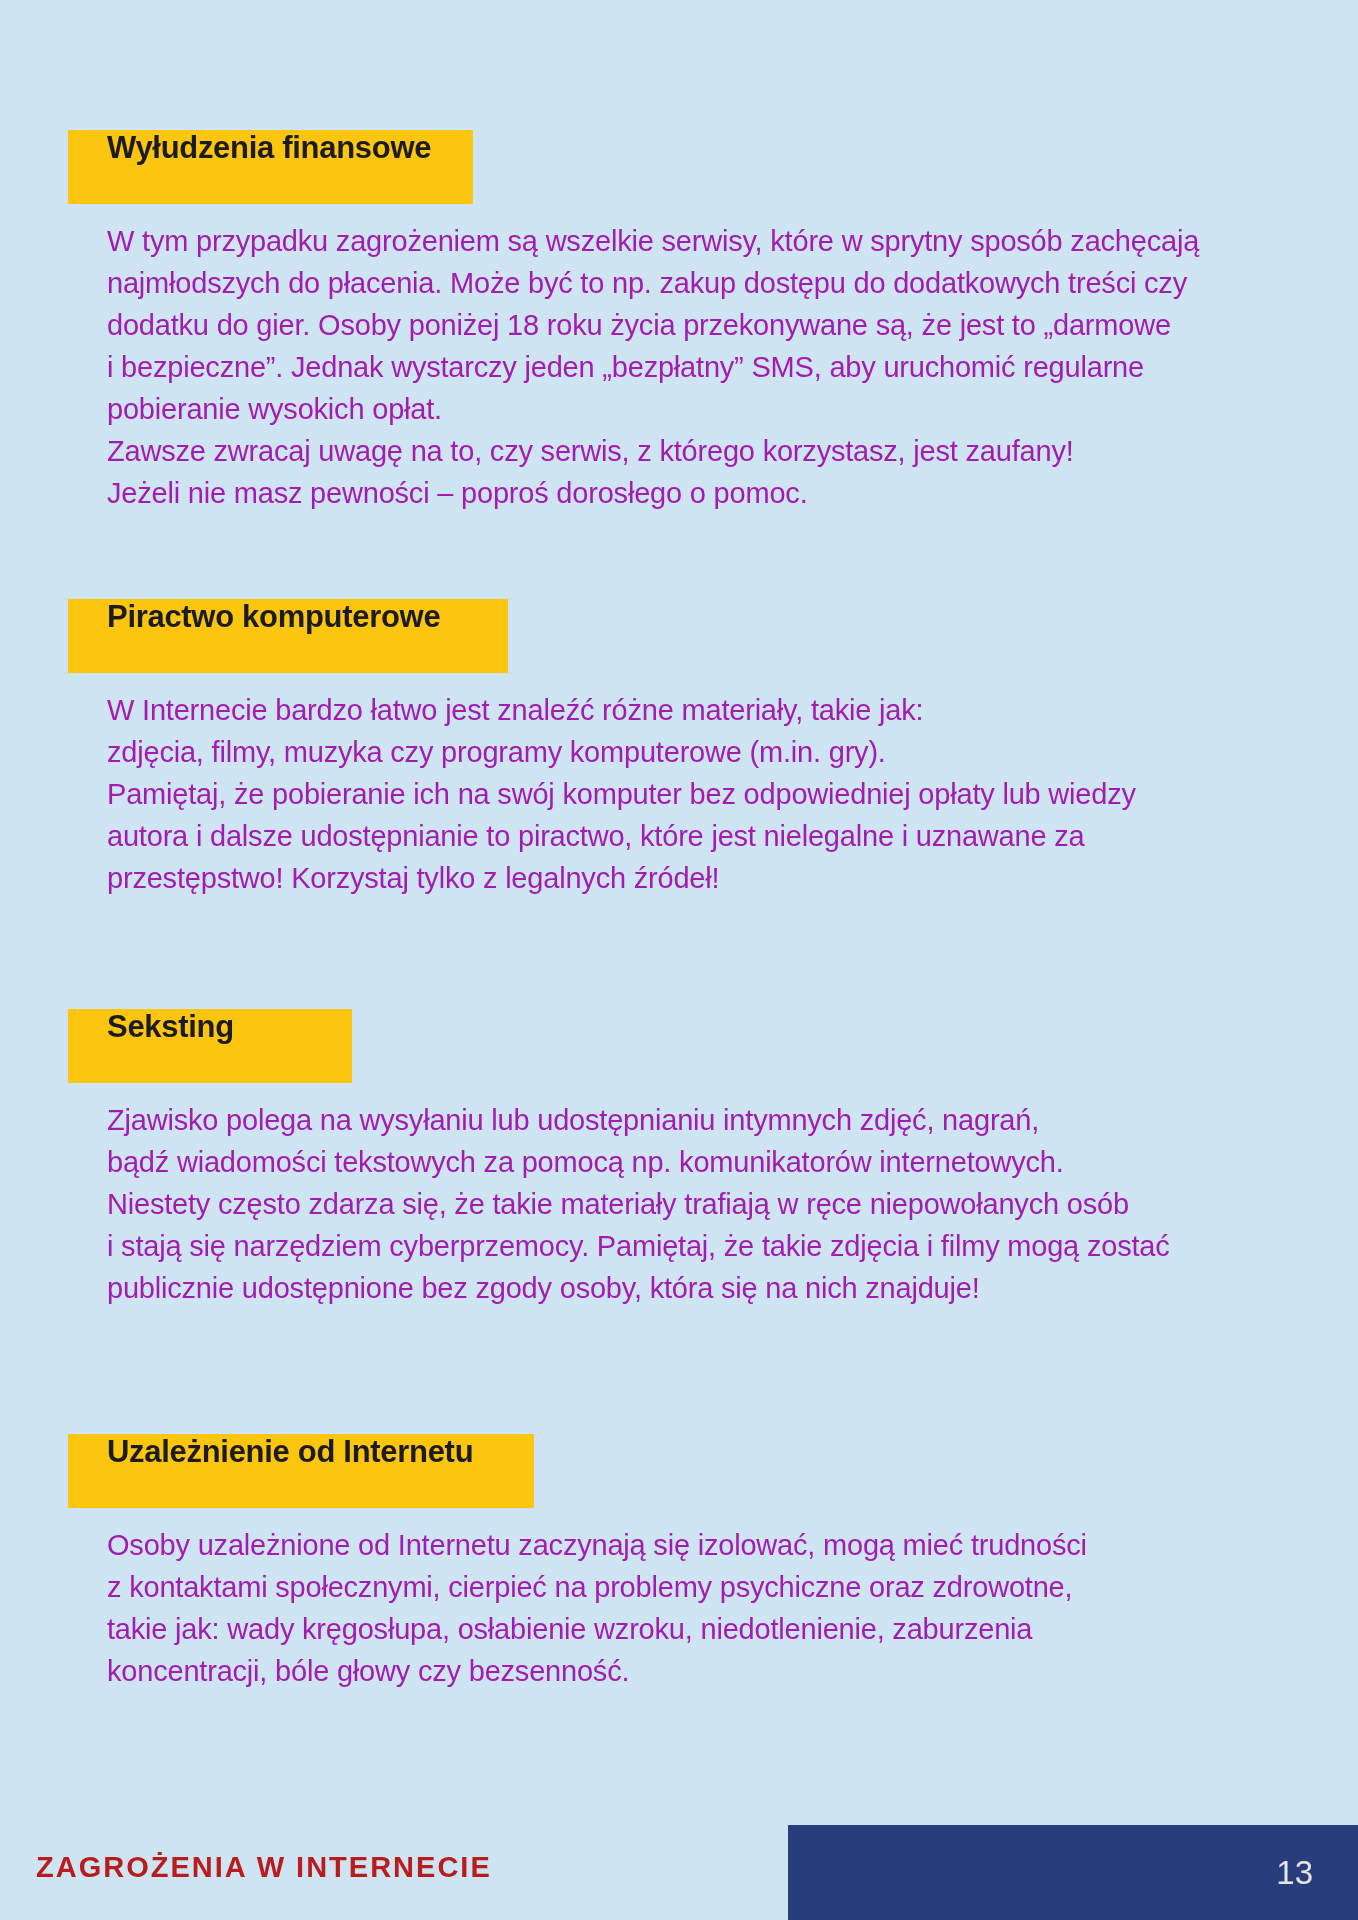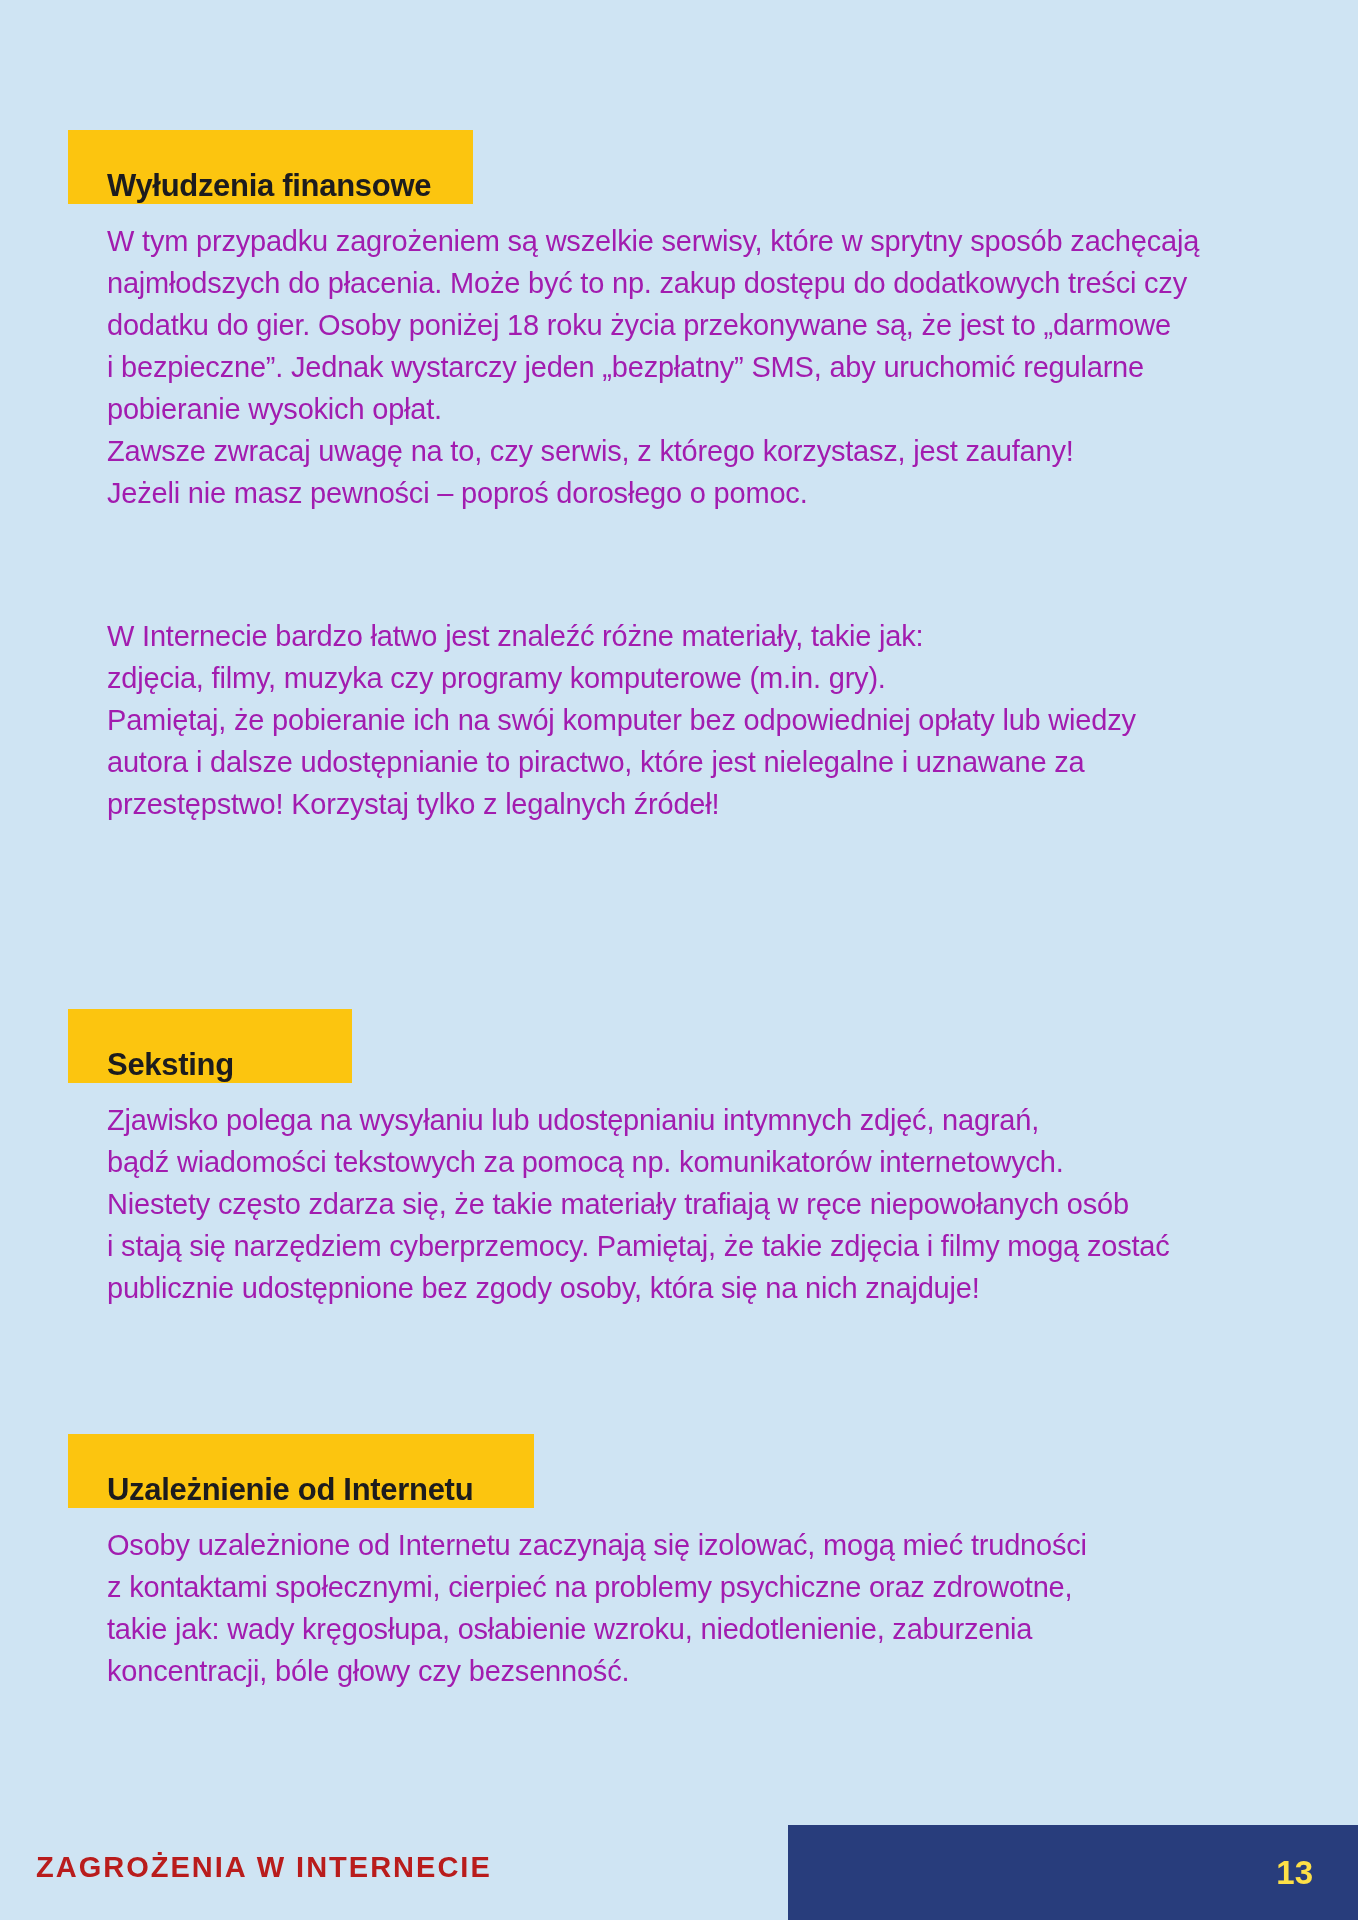--- a/index.html
+++ b/index.html
@@ -7,21 +7,21 @@
     position:relative;
     width:1358px;height:1920px;
     background:#cfe4f3;
     font-family:"Liberation Sans",sans-serif;
     overflow:hidden;
   }
   .topic{position:absolute;left:68px;}
   .topic-header{
     background:#fcc50f;
     height:74px;
-    display:flex;align-items:flex-end;
+    display:flex;align-items:flex-start;
     padding-left:39px;
     box-sizing:border-box;
   }
   .topic-title{
     margin:0;
     font-size:31px;
     font-weight:bold;
     font-stretch:condensed;
     letter-spacing:-0.3px;
     color:#1c1c1e;
@@ -49,23 +49,23 @@
   .page-bar{
     position:absolute;
     left:788px;top:1825px;
     width:570px;height:95px;
     background:#283d7c;
     display:flex;align-items:center;justify-content:flex-end;
     padding-right:45px;
     box-sizing:border-box;
   }
   .page-number{
-    color:#fde047;
+    color:#e5e5e5;
     font-size:33px;
-    font-weight:bold;
+    font-weight:normal;
     font-stretch:condensed;
   }
 </style>
 </head>
 <body>
 
 <div class="page">
 
   <section class="topic" style="top:130px;">
     <div class="topic-header" style="width:405px;">
@@ -74,20 +74,23 @@
     <p class="topic-body">W tym przypadku zagrożeniem są wszelkie serwisy, które w sprytny sposób zachęcają
 najmłodszych do płacenia. Może być to np. zakup dostępu do dodatkowych treści czy
 dodatku do gier. Osoby poniżej 18 roku życia przekonywane są, że jest to „darmowe
 i bezpieczne”. Jednak wystarczy jeden „bezpłatny” SMS, aby uruchomić regularne
 pobieranie wysokich opłat.
 Zawsze zwracaj uwagę na to, czy serwis, z którego korzystasz, jest zaufany!
 Jeżeli nie masz pewności – poproś dorosłego o pomoc.</p>
   </section>
 
   <section class="topic" style="top:599px;">
+    <div class="topic-header" style="width:440px;">
+      <h2 class="topic-title">Piractwo komputerowe</h2>
+    </div>
     <p class="topic-body">W Internecie bardzo łatwo jest znaleźć różne materiały, takie jak:
 zdjęcia, filmy, muzyka czy programy komputerowe (m.in. gry).
 Pamiętaj, że pobieranie ich na swój komputer bez odpowiedniej opłaty lub wiedzy
 autora i dalsze udostępnianie to piractwo, które jest nielegalne i uznawane za
 przestępstwo! Korzystaj tylko z legalnych źródeł!</p>
   </section>
 
   <section class="topic" style="top:1434px;">
     <div class="topic-header" style="width:466px;">
       <h2 class="topic-title">Uzależnienie od Internetu</h2>

